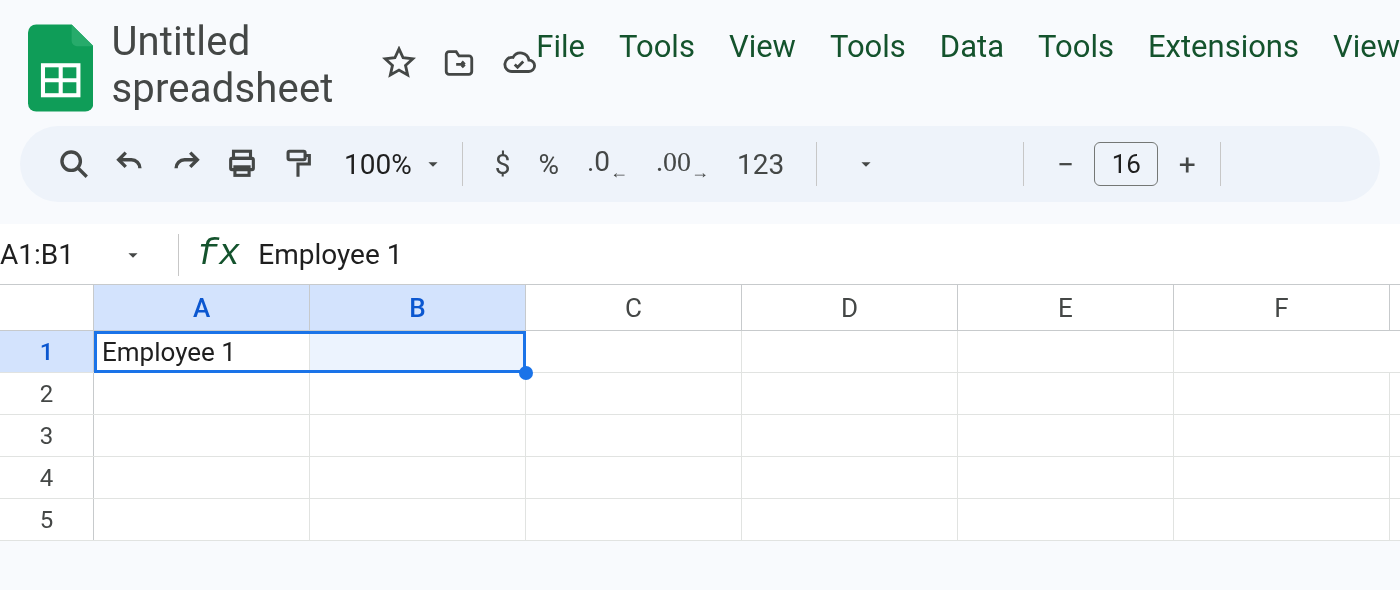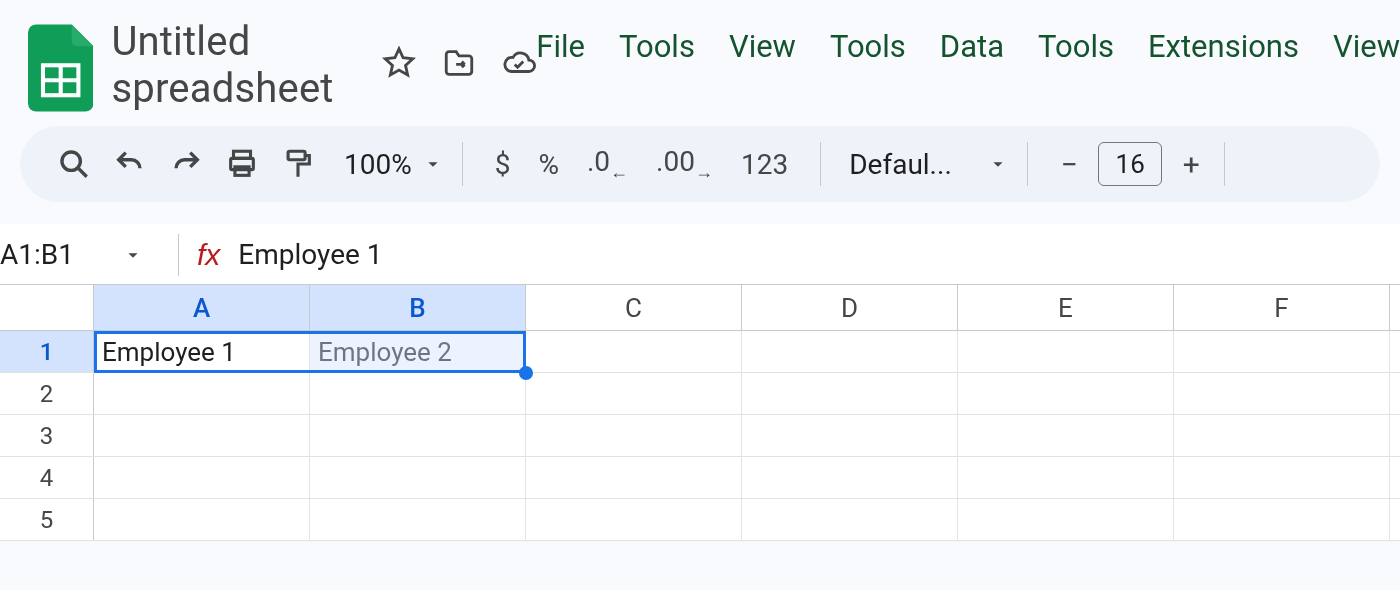--- a/index.html
+++ b/index.html
@@ -94,24 +94,24 @@
     width: 160px;
     display:flex;
     align-items:center;
     justify-content:space-between;
     font-size: 28px;
     color:#1f1f1f;
     padding-right: 16px;
   }
   .fbar .vdiv2 { width:1px; height:42px; background:#c7c7c7; margin: 0 18px; }
   .fx {
-    font-family: Liberation Sans, sans-serif;
+    font-family: Liberation Mono, monospace;
     font-style: italic;
-    font-size: 30px;
-    color:#b91c1c;
+    font-size: 36px;
+    color:#14532d;
     margin-right: 18px;
   }
   .formula-val { font-size: 28px; color:#1f1f1f; }
   
   .grid {
     background:#fff;
     border-top: 1px solid #c7cacc;
   }
   .colrow {
     display:flex;
@@ -258,27 +258,26 @@
     <svg class="chev" viewBox="0 0 24 24" fill="#444746">
         <path d="M7 10l5 5 5-5z"></path>
       </svg>
   </div>
   <div class="vdiv"></div>
   <span class="fmtbtn">$</span>
   <span class="fmtbtn">%</span>
   <span class="fmtbtn" style="position:relative;">
     <span>.0</span><sub style="font-size:18px;">←</sub>
   </span>
-  <span class="fmtbtn" style="position:relative;">
+  <span class="fmtbtn" style="position:relative;font-family:Liberation Serif, serif;">
     <span>.00</span><sub style="font-size:18px;">→</sub>
   </span>
   <span class="fmtbtn">123</span>
   <div class="vdiv"></div>
   <div class="font-select">
-    <span>Defaul...</span>
     <svg class="chev" viewBox="0 0 24 24" fill="#444746">
         <path d="M7 10l5 5 5-5z"></path>
       </svg>
   </div>
   <div class="vdiv"></div>
   <div class="size-group">
     <span class="size-btn">−</span>
     <div class="size-box">16</div>
     <span class="size-btn">+</span>
   </div>
@@ -303,21 +302,20 @@
     <div class="colhdr sel">A</div>
     <div class="colhdr sel">B</div>
     <div class="colhdr">C</div>
     <div class="colhdr">D</div>
     <div class="colhdr">E</div>
     <div class="colhdr">F</div>
   </div>
   <div class="row">
     <div class="rowhdr sel">1</div>
     <div class="cell">Employee 1</div>
-    <div class="cell">Employee 2</div>
     <div class="cell"></div>
     <div class="cell"></div>
     <div class="cell"></div>
     <div class="cell"></div>
   </div>
   <div class="row">
     <div class="rowhdr">2</div>
     <div class="cell"></div>
     <div class="cell"></div>
     <div class="cell"></div>

